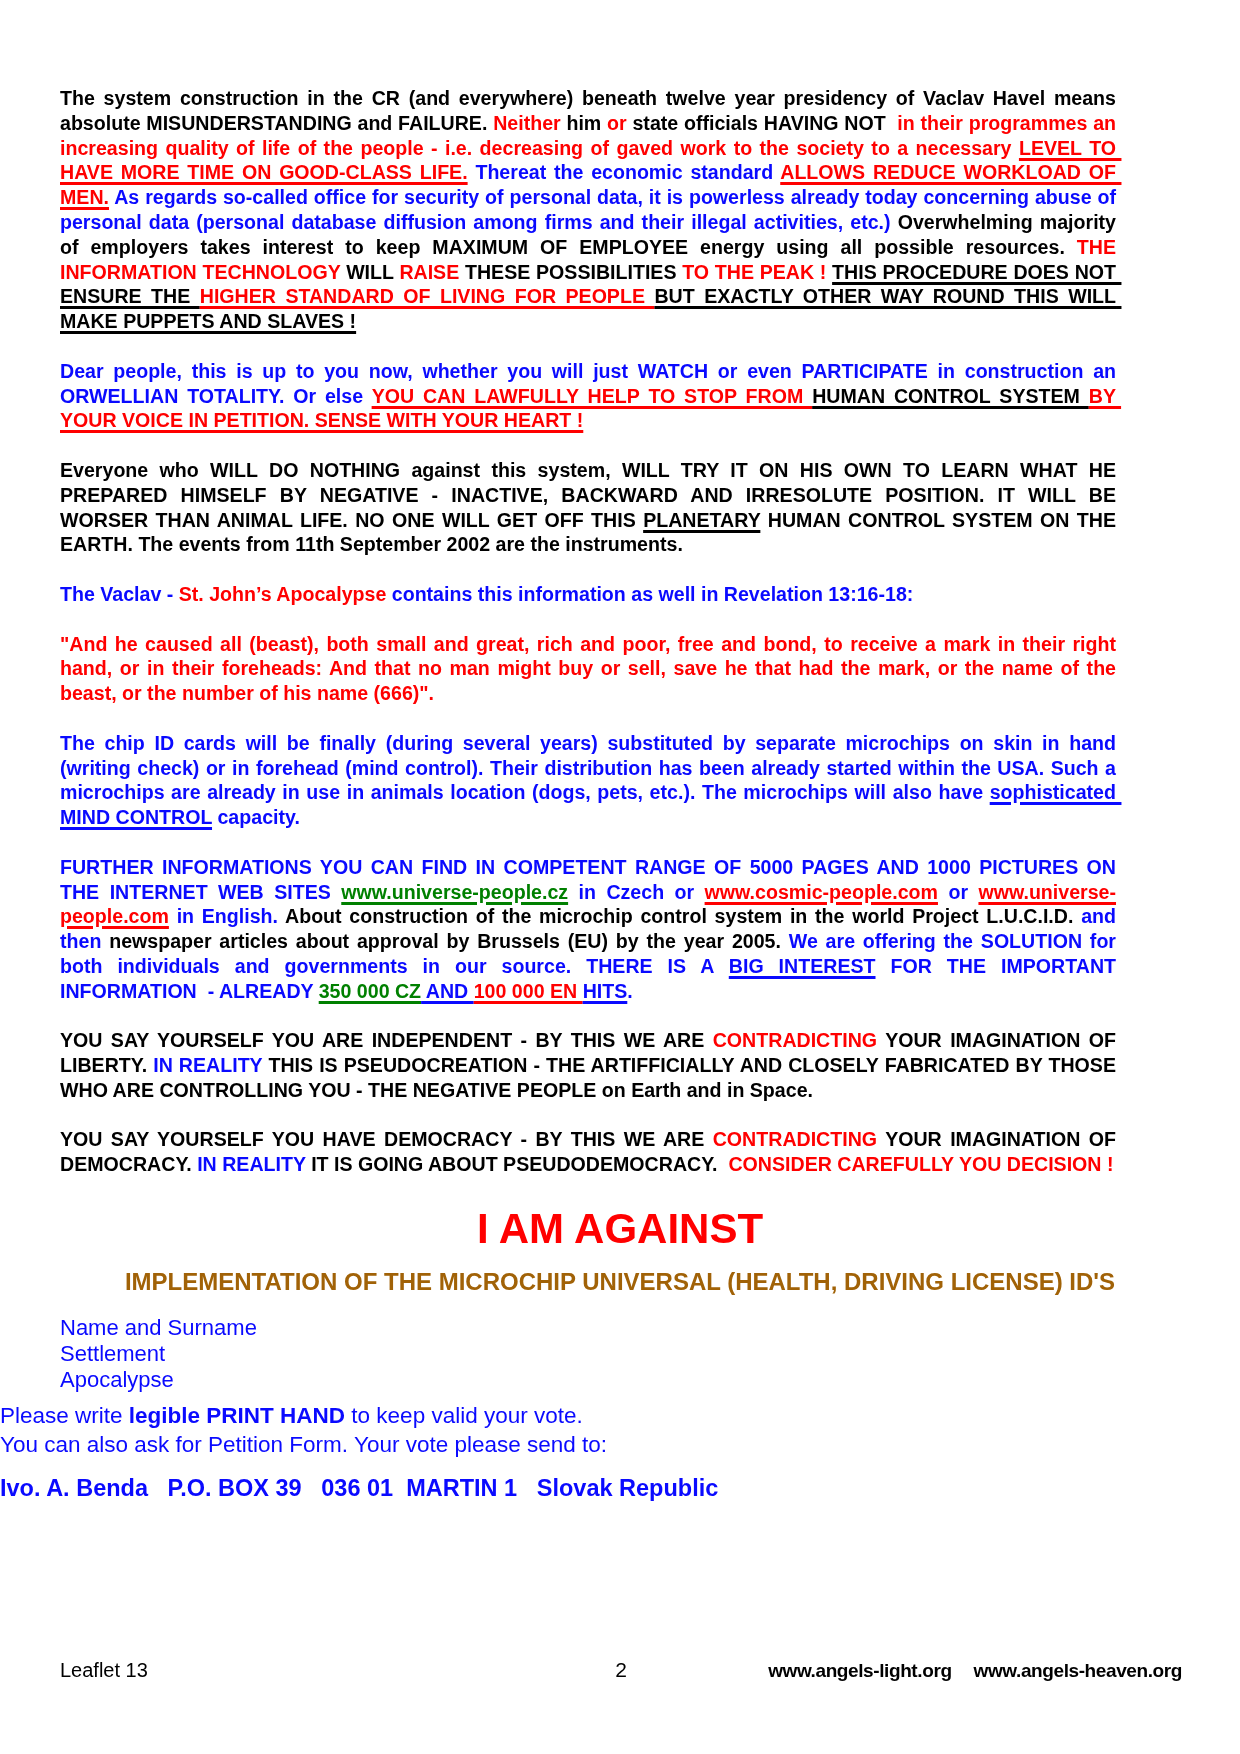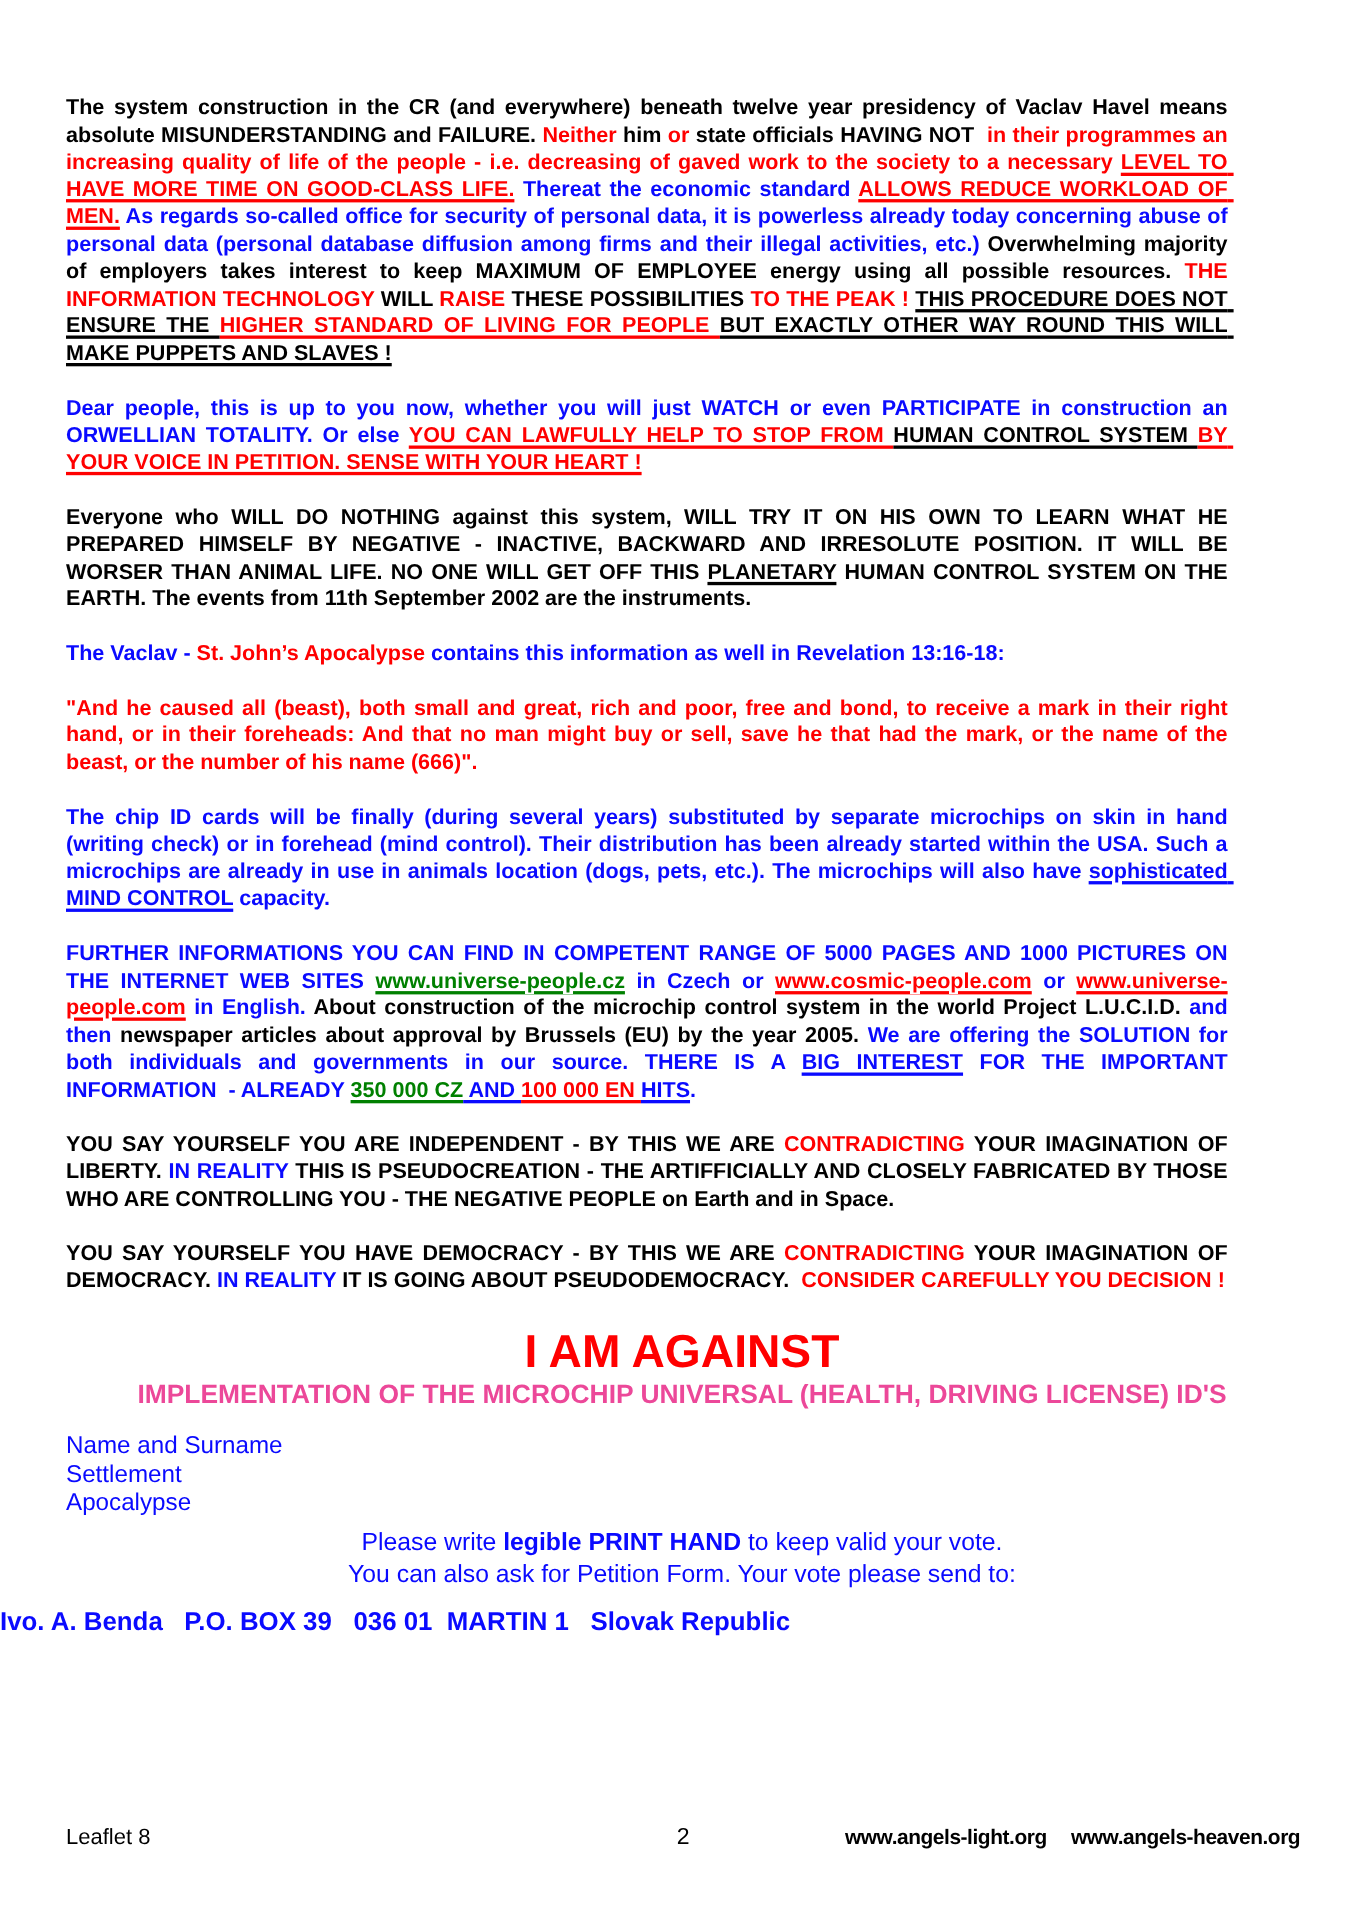--- a/index.html
+++ b/index.html
@@ -40,38 +40,38 @@
   }
   .heading {
     margin-top: 28px;
     text-align: center;
     font-size: 42px;
     line-height: 48px;
     font-weight: bold;
     color: #ff0000;
   }
   .subheading {
-    margin-top: 0;
+    margin-top: 14px;
     text-align: center;
     font-size: 24px;
     line-height: 30px;
     font-weight: bold;
-    color: #ec4899;
+    color: #a16207;
   }
   .form-fields {
     margin-top: 18px;
     margin-left: 60px;
     color: #0a0aff;
     font-size: 22px;
     line-height: 26px;
     font-weight: normal;
   }
   .instructions {
     margin-top: 8px;
-    text-align: center;
+    text-align: left;
     color: #0a0aff;
     font-size: 22.5px;
     line-height: 29px;
     font-weight: normal;
   }
   .instructions .b { font-weight: bold; }
   .address {
     margin-top: 14px;
     text-align: left;
     color: #0a0aff;
@@ -122,18 +122,18 @@
   </div>
 
   <div class="instructions">
     <div class="instr-line"><span>Please write </span><span class="b">legible PRINT HAND</span><span> to keep valid your vote.</span></div>
     <div class="instr-line">You can also ask for Petition Form. Your vote please send to:</div>
   </div>
 
   <div class="address">Ivo. A. Benda   P.O. BOX 39   036 01  MARTIN 1   Slovak Republic</div>
 
   <div class="footer">
-    <div class="f-left">Leaflet 8</div>
+    <div class="f-left">Leaflet 13</div>
     <div class="f-center">2</div>
     <div class="f-right"><span>www.angels-light.org</span><span class="gap"></span><span>www.angels-heaven.org</span></div>
   </div>
 
 </div>
 
 </body></html>

